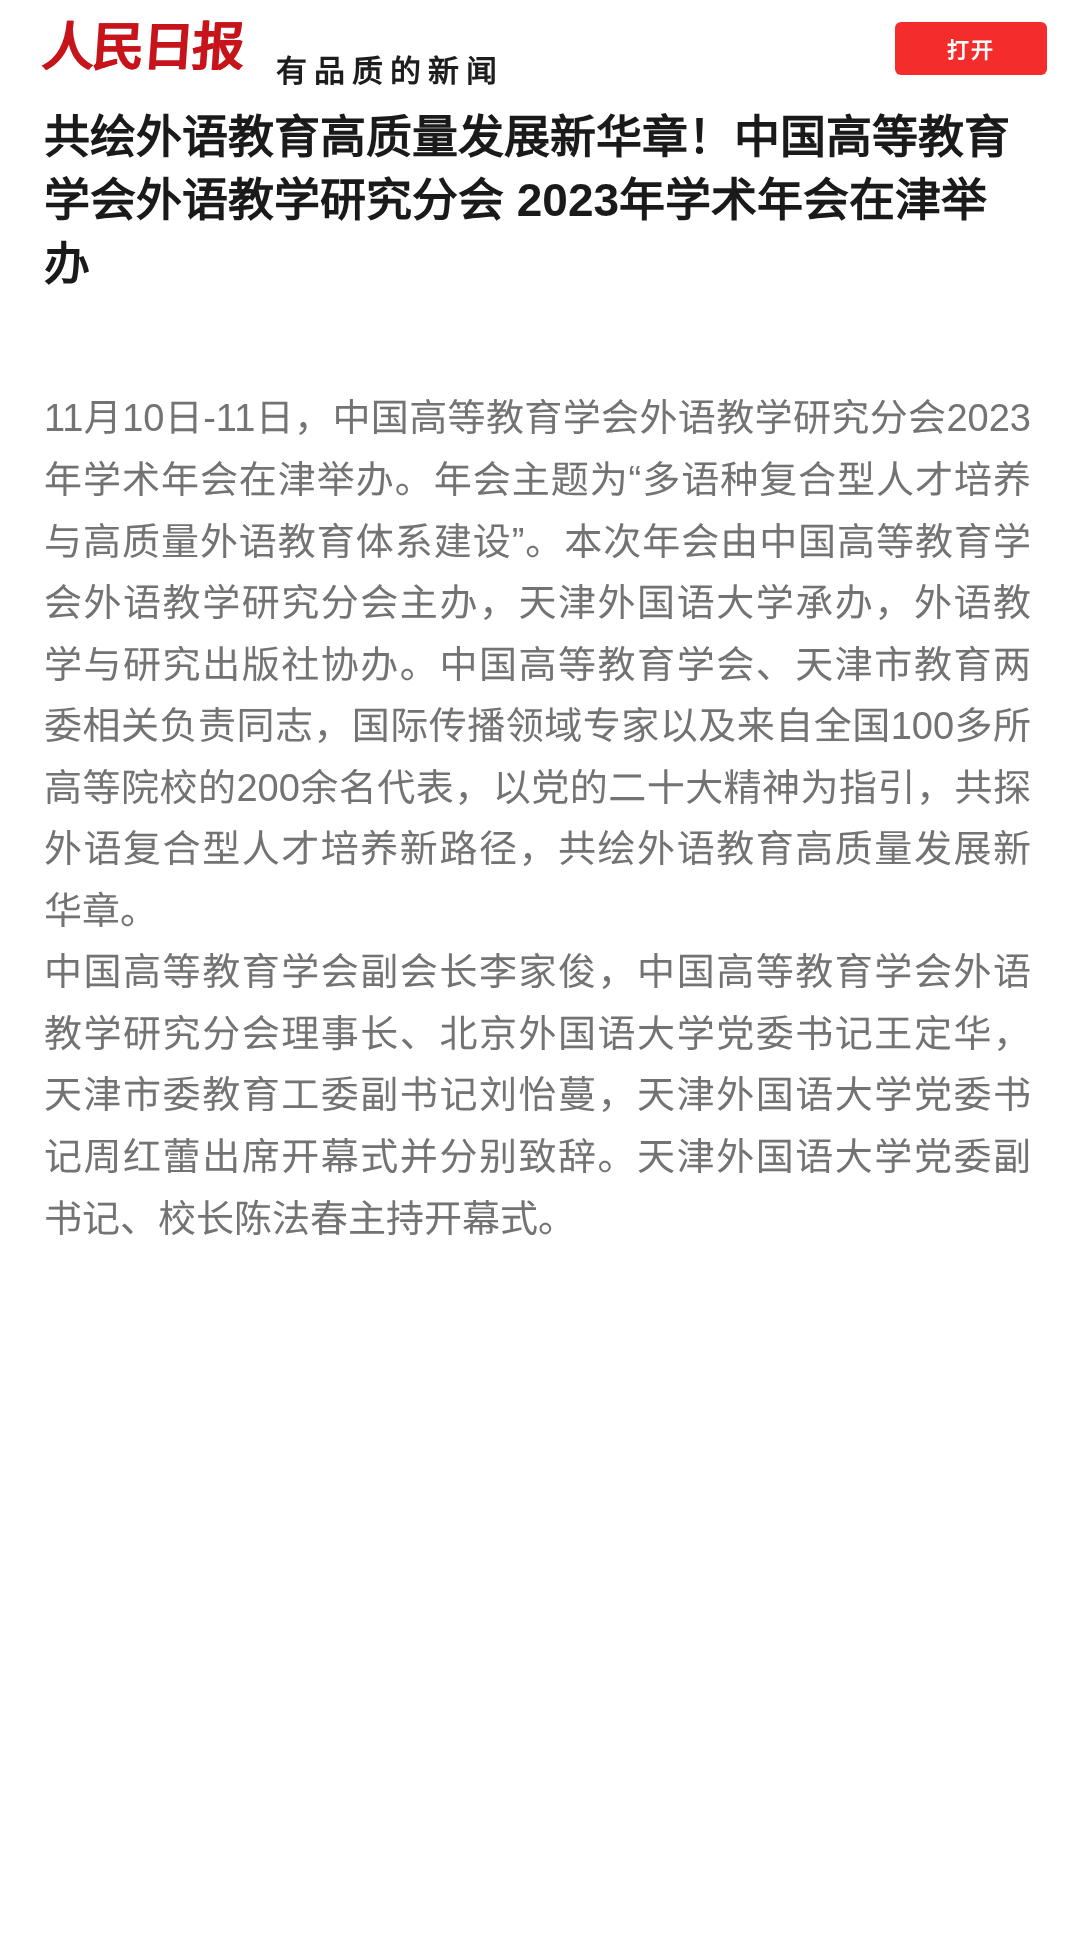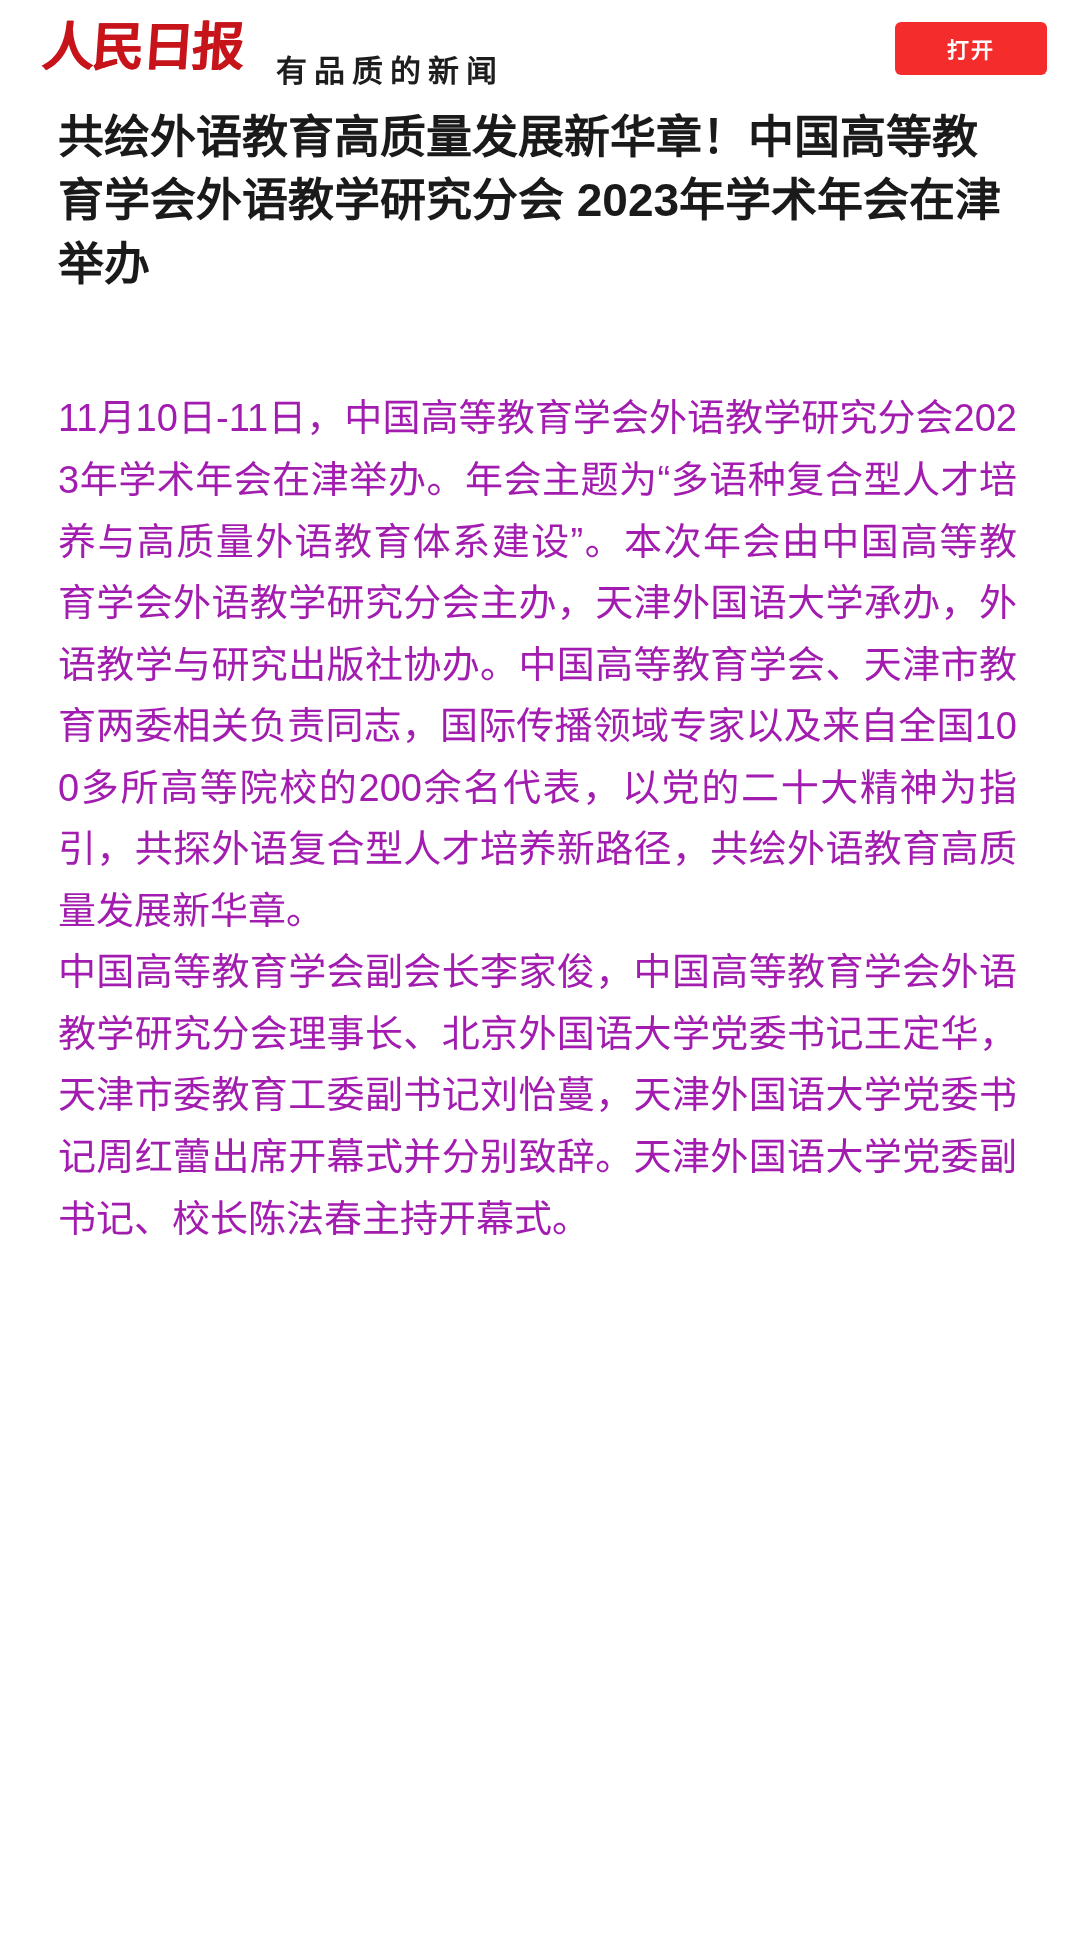--- a/index.html
+++ b/index.html
@@ -56,21 +56,21 @@
     border: none;
     border-radius: 6px;
     display: flex;
     align-items: center;
     justify-content: center;
     cursor: pointer;
   }
 
   
   .article {
-    padding: 0 58px;
+    padding: 0 44px;
   }
   .headline {
     font-size: 46px;
     line-height: 1.38;
     font-weight: bold;
     letter-spacing: 0px;
     color: #1a1a1a;
     margin: 14px 0 0 0;
     word-break: break-all;
   }
@@ -83,21 +83,21 @@
   }
   .meta .meta-row {
     display: block;
   }
   .meta .sep { display: inline-block; width: 22px; }
 
   .body-text {
     margin-top: 92px;
     font-size: 38px;
     line-height: 1.62;
-    color: #a21caf;
+    color: #737373;
     letter-spacing: 0px;
     text-align: justify;
     word-break: break-all;
   }
   .body-text p {
     margin: 0;
   }
 </style>
 </head>
 <body>

